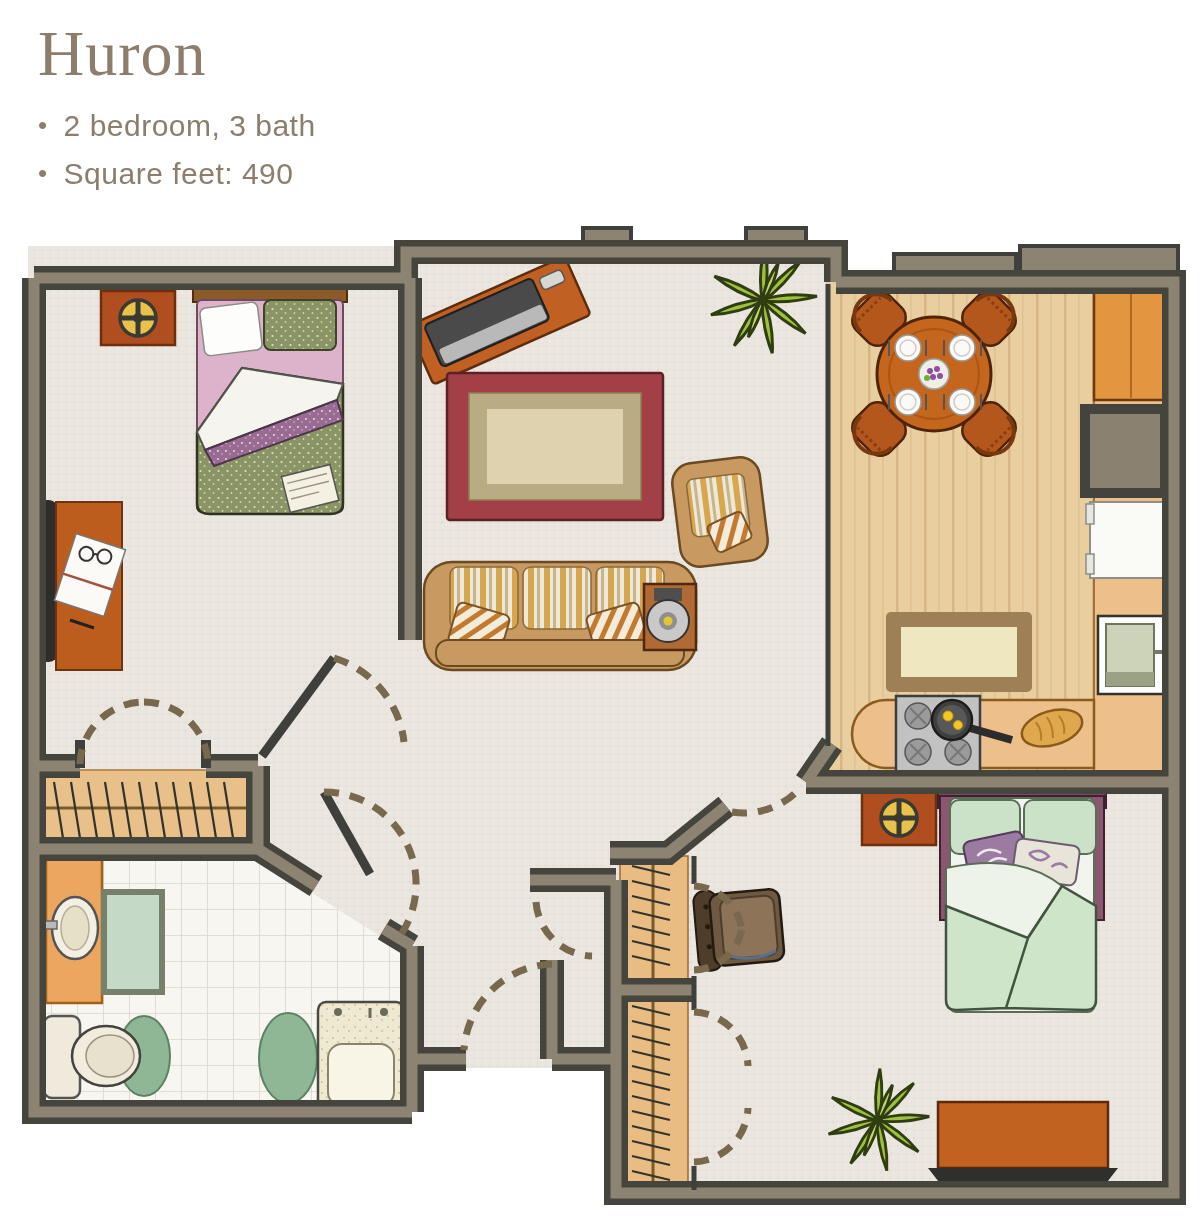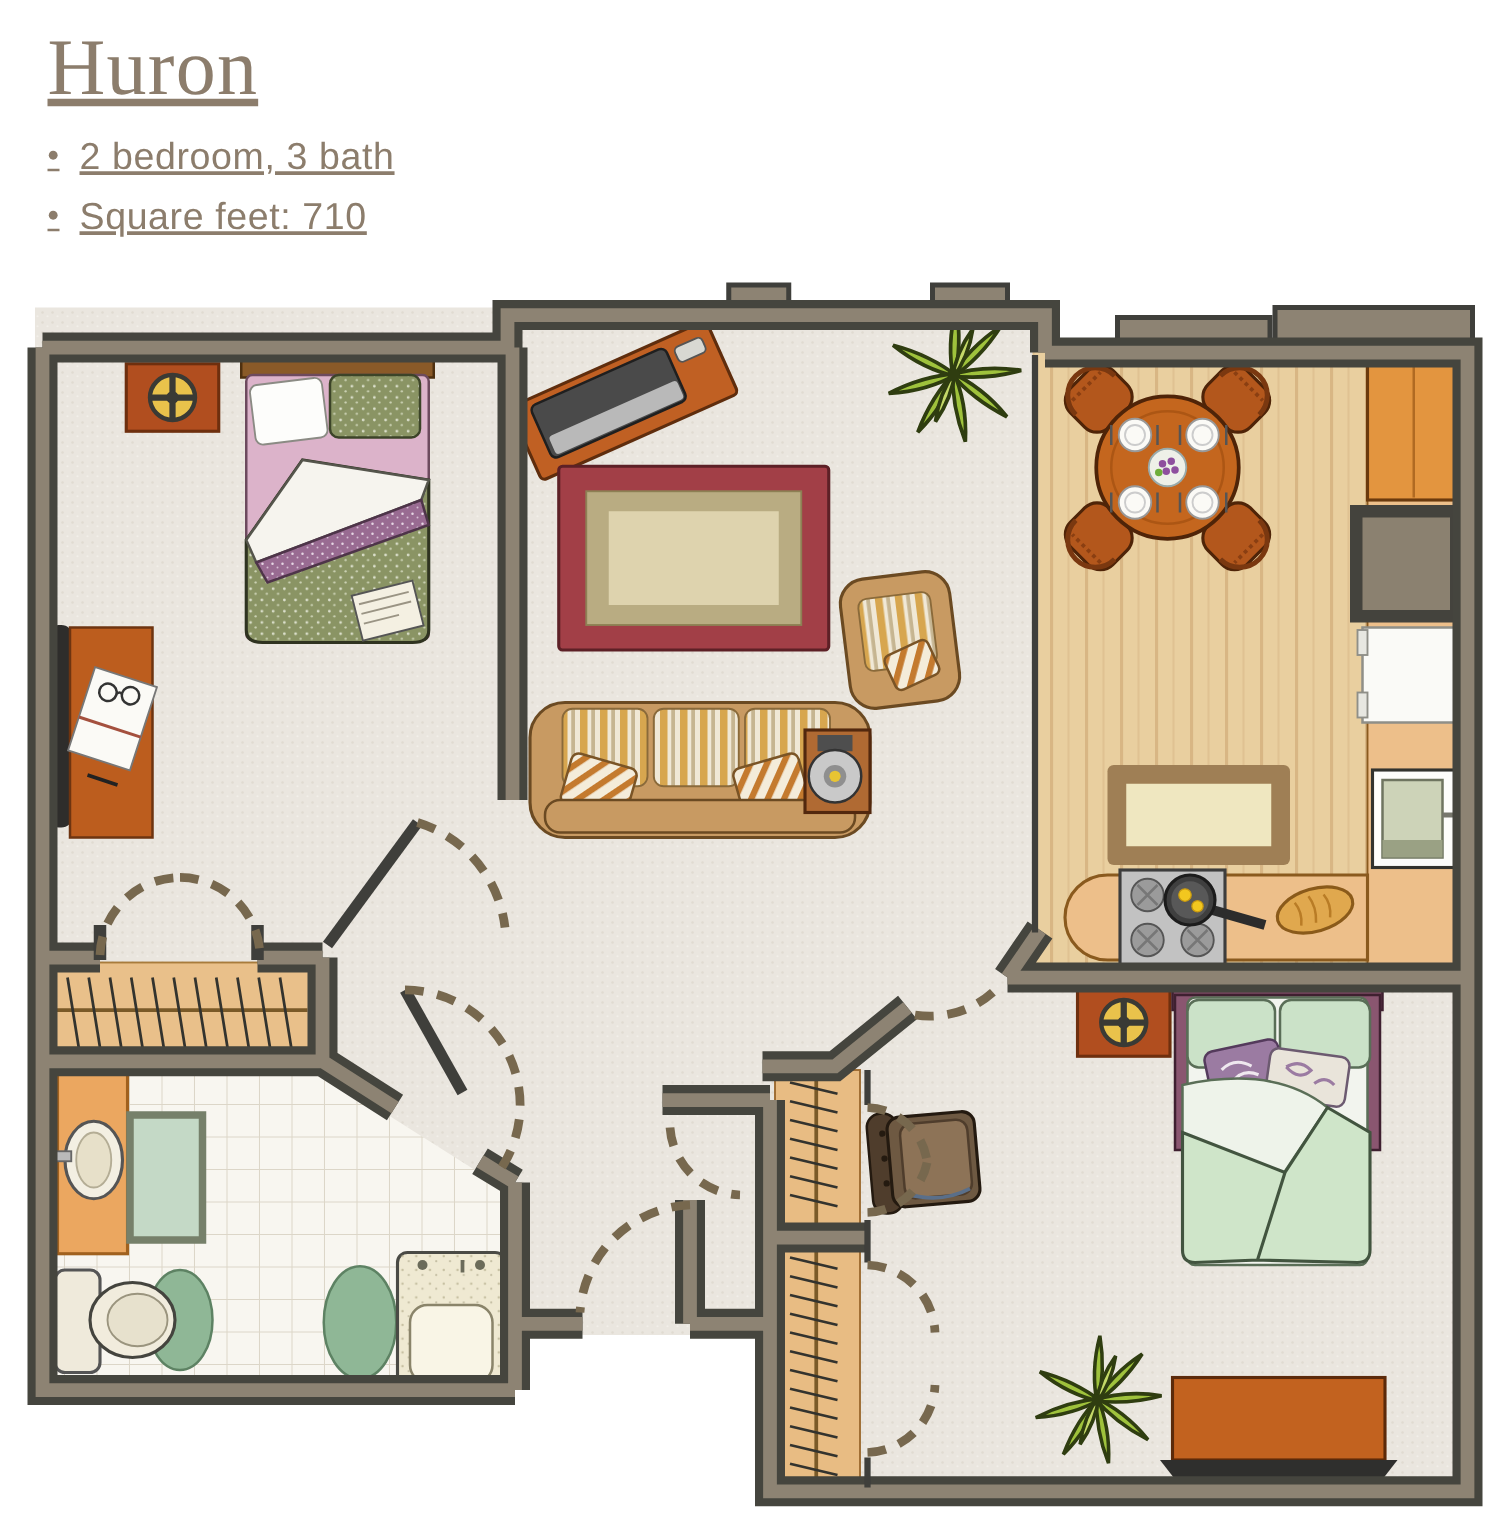--- a/index.html
+++ b/index.html
@@ -1,19 +1,19 @@
 <!DOCTYPE html>
 <html><head>
 <meta charset="utf-8">
 <style>
   html,body{margin:0;padding:0;background:#ffffff;}
   .page{position:relative;width:1200px;height:1221px;background:#ffffff;overflow:hidden;
         font-family:"Liberation Sans",sans-serif;}
   .plan-svg{position:absolute;left:0;top:0;z-index:0;}
-  .header{position:absolute;left:38px;top:20px;z-index:2;color:#8c7d6c;text-decoration:underline;}
+  .header{position:absolute;left:38px;top:20px;z-index:2;color:#8c7d6c;}
   .title{font-family:"Liberation Serif","DejaVu Serif",serif;font-size:64px;font-weight:400;
          letter-spacing:1px;line-height:1.05;color:#8c7d6c;}
   .bullets{margin-top:22px;display:flex;flex-direction:column;gap:14px;}
   .bullet-row{display:flex;align-items:baseline;font-size:30px;letter-spacing:.5px;color:#8c7d6c;}
   .bullet-dot{font-size:26px;margin-right:16px;position:relative;top:-2px;}
 </style>
 </head>
 <body>
 
 <div class="page">
@@ -381,18 +381,18 @@
 
   <div class="header">
     <div class="title">Huron</div>
     <div class="bullets">
       <div class="bullet-row">
         <span class="bullet-dot">•</span>
         <span>2 bedroom, 3 bath</span>
       </div>
       <div class="bullet-row">
         <span class="bullet-dot">•</span>
-        <span>Square feet: 710</span>
+        <span>Square feet: 490</span>
       </div>
     </div>
   </div>
 
 </div>
 
 </body></html>

